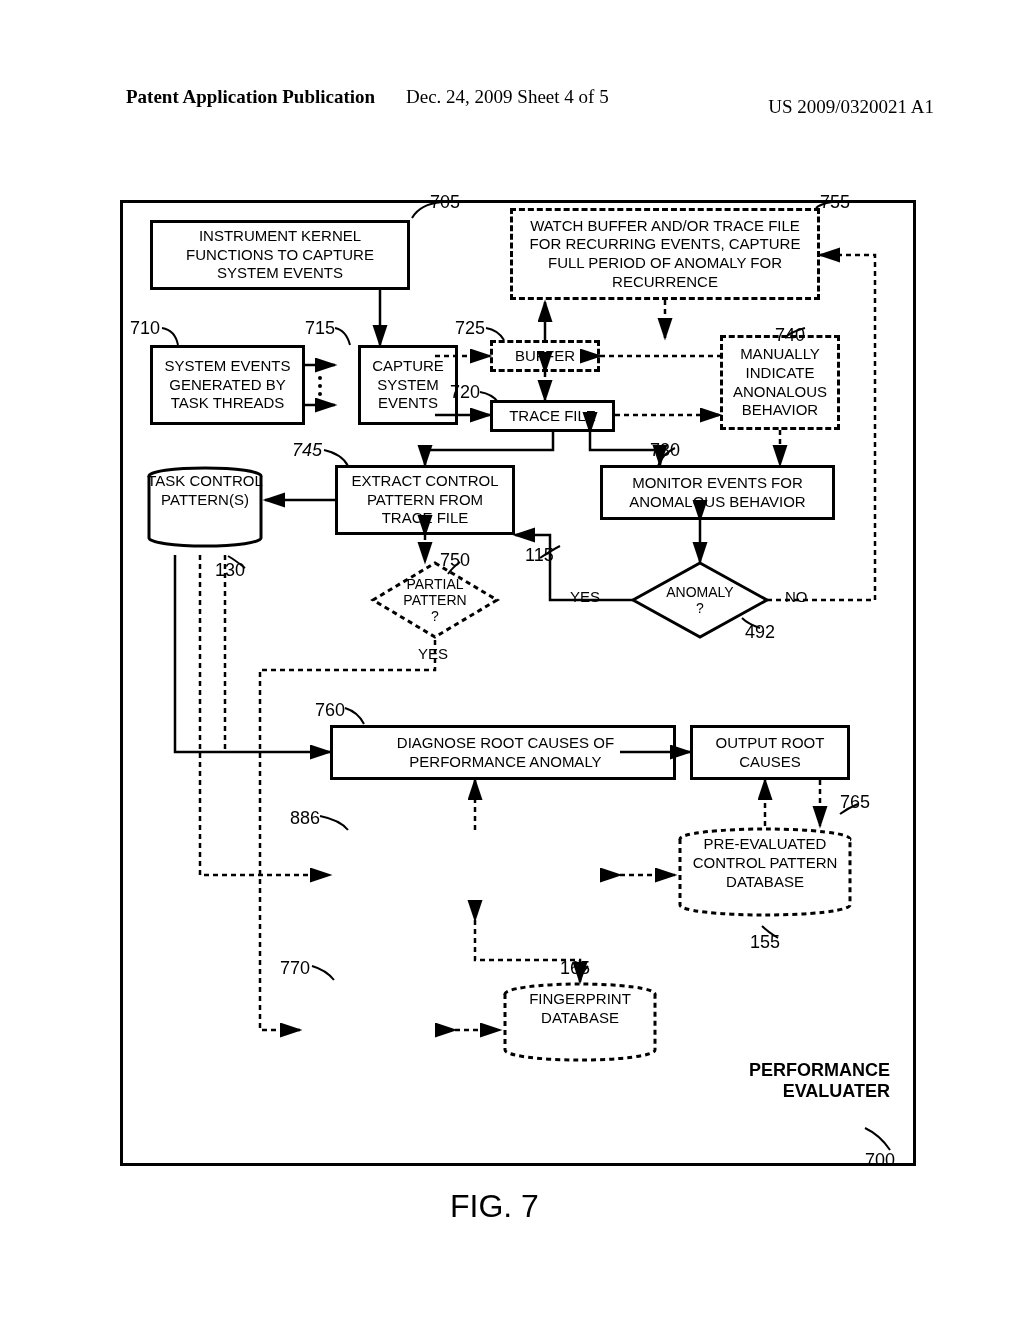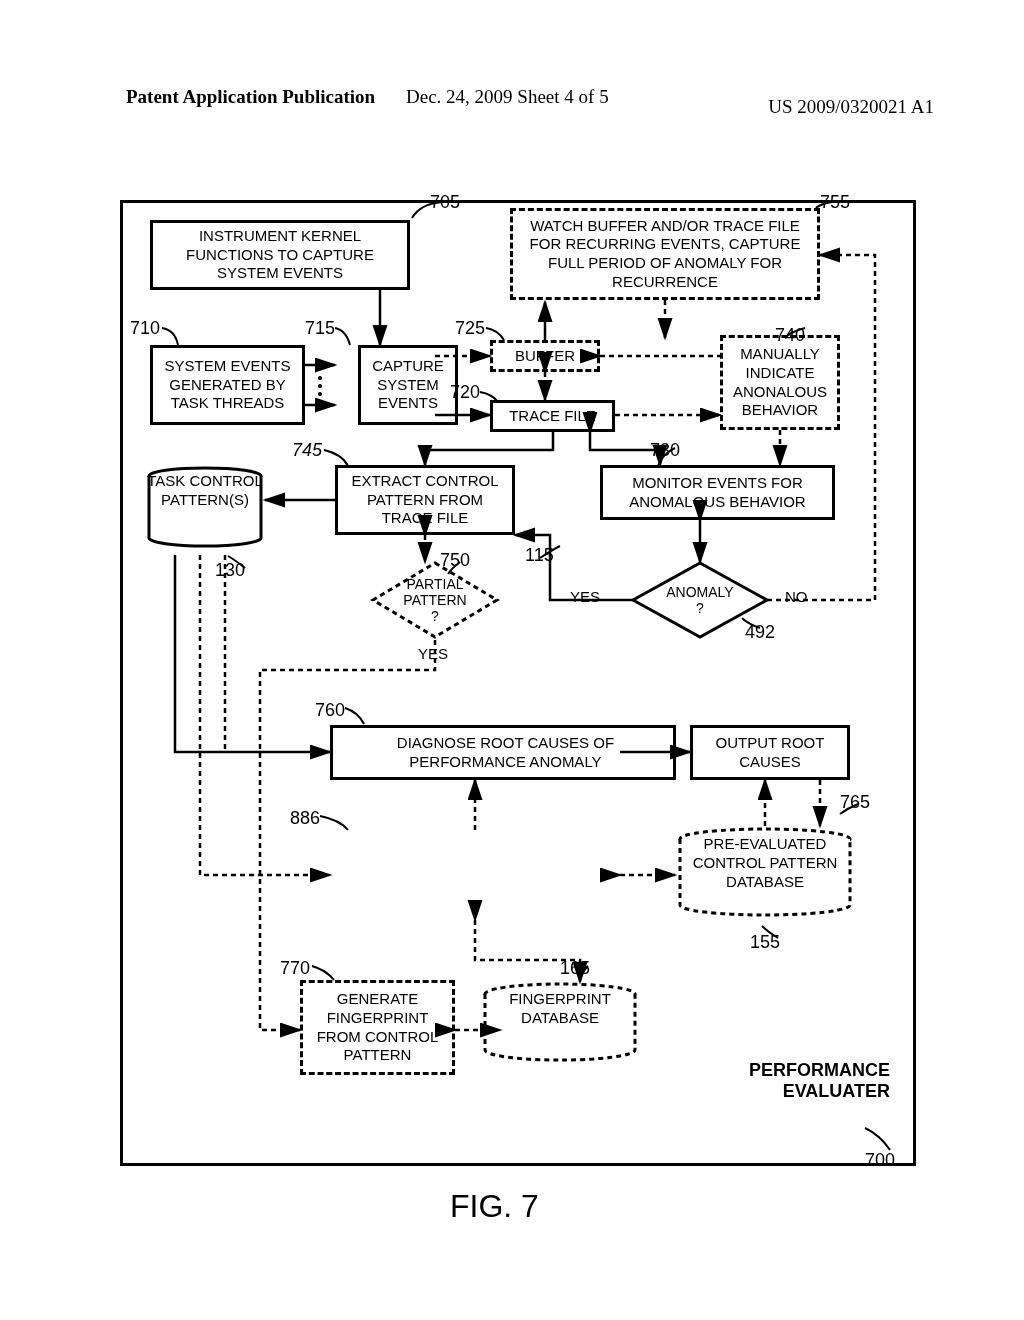--- a/index.html
+++ b/index.html
@@ -151,23 +151,22 @@
 
 
   <div class="cyl" style="left:555px; top:645px; width:180px; height:80px;">
     <svg width="180" height="100" style="position:absolute;left:0;top:-8px;">
       <ellipse cx="90" cy="12" rx="85" ry="10" fill="#fff" stroke="#000" stroke-width="3" stroke-dasharray="5,4"></ellipse>
       <path d="M5 12 L5 78 A85 10 0 0 0 175 78 L175 12" fill="#fff" stroke="#000" stroke-width="3" stroke-dasharray="5,4"></path>
     </svg>
     <span style="position:relative; z-index:2;">PRE-EVALUATED CONTROL PATTERN DATABASE</span>
   </div>
 
-  <div class="dbox" style="left:180px; top:790px; width:155px; height:95px;">GENERATE FINGERPRINT FROM CONTROL PATTERN</div>
-
-  <div class="cyl" style="left:360px; top:800px; width:160px; height:70px;">
+
+  <div class="cyl" style="left:380px; top:800px; width:160px; height:70px;">
     <svg width="160" height="90" style="position:absolute;left:0;top:-8px;">
       <ellipse cx="80" cy="12" rx="75" ry="10" fill="#fff" stroke="#000" stroke-width="3" stroke-dasharray="5,4"></ellipse>
       <path d="M5 12 L5 68 A75 10 0 0 0 155 68 L155 12" fill="#fff" stroke="#000" stroke-width="3" stroke-dasharray="5,4"></path>
     </svg>
     <span style="position:relative; z-index:2;">FINGERPRINT DATABASE</span>
   </div>
 
   <div class="title-bold" style="left:580px; top:870px; width:190px;">
      <span style="white-space:pre-line;">PERFORMANCE
 EVALUATER</span>

